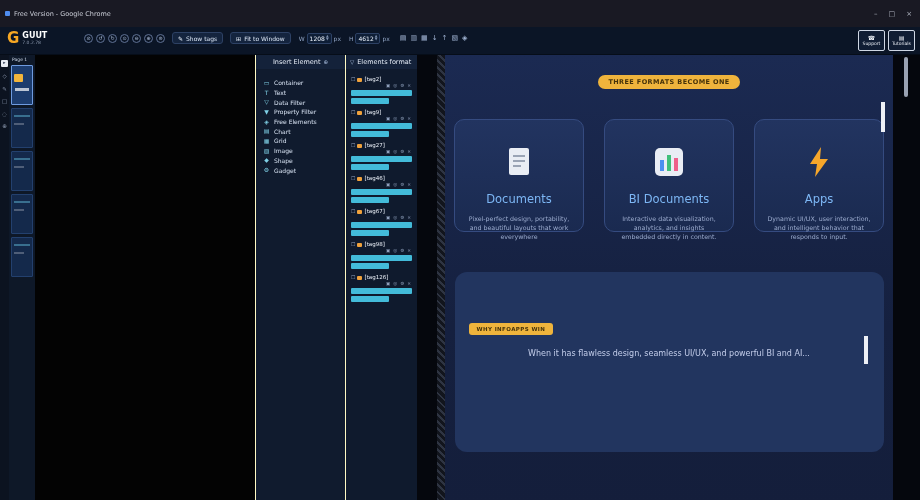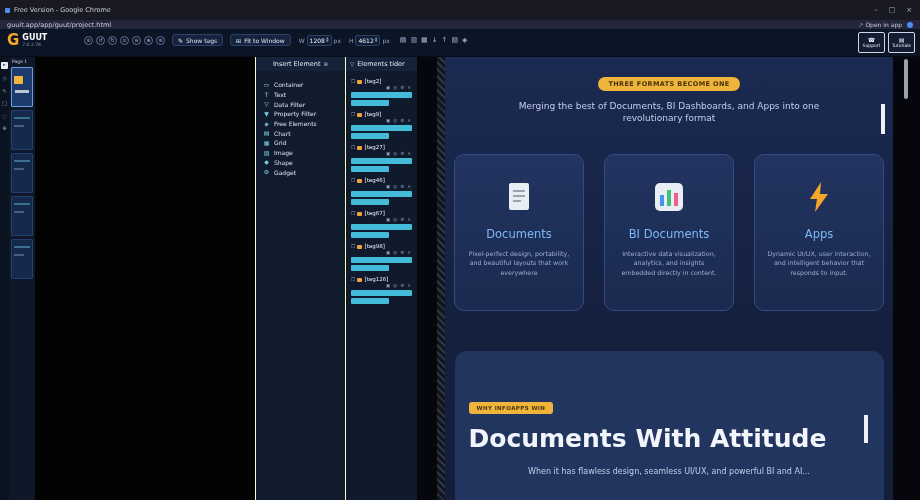--- a/index.html
+++ b/index.html
@@ -1,20 +1,20 @@
 <!DOCTYPE html>
 <html><head>
 <meta charset="utf-8">
 <style>
   *{margin:0;padding:0;box-sizing:border-box;font-family:"DejaVu Sans","Liberation Sans",sans-serif}
   html,body{background:#000}
   #root{position:relative;width:920px;height:500px;background:#000;overflow:hidden}
 
   
-  .titlebar{height:20px;background:#191923;display:flex;align-items:center;padding:0 5px;gap:4px}
+  .titlebar{height:27px;background:#191923;display:flex;align-items:center;padding:0 5px;gap:4px}
   .favicon{width:5px;height:5px;background:#4f8df0;border-radius:1px}
   .titlebar .title{font-size:6.5px;color:#c9ccd6;white-space:nowrap}
   .win-controls{margin-left:auto;display:flex;gap:11px;padding-right:3px}
   .win-controls span{font-size:7px;color:#aeb3bf;line-height:10px;cursor:default}
 
   
   .urlbar{height:9px;background:#26263a;display:flex;align-items:center;padding:0 7px}
   .url{font-size:6.5px;color:#c7cedd}
   .url-right{margin-left:auto;display:flex;align-items:center;gap:5px}
   .openinapp{display:flex;align-items:center;gap:2px;font-size:6px;color:#c6cede}
@@ -89,21 +89,21 @@
   .stripes{position:absolute;left:20px;top:0;bottom:0;width:16px;background:repeating-linear-gradient(45deg,#2e3442 0 2px,#12151d 2px 5px)}
   .page{position:absolute;left:28px;top:0;width:448px;height:452px;background:linear-gradient(180deg,#1b2a52 0%,#15203f 60%,#141e3b 100%);overflow:hidden}
   .scroll-thumb{position:absolute;right:12px;top:2px;width:4px;height:40px;background:#9aa2b2;border-radius:2px;cursor:pointer}
 
   .hero-badge{display:table;margin:20px auto 0;background:#efb43c;color:#46330a;font-size:6.5px;font-weight:bold;letter-spacing:.4px;padding:3px 10px;border-radius:8px}
   .hero-title{margin-top:8px;text-align:center;font-size:30px;font-weight:700;color:#f4f7fd;letter-spacing:.2px;line-height:1.15}
   .cursor-bar{position:absolute;background:#edf0f6;width:4px}
   .cur1{right:8px;top:47px;height:30px}
   .hero-sub{margin:9px auto 0;width:330px;text-align:center;font-size:9px;line-height:1.35;color:#c3cdea}
   .cards{display:flex;justify-content:center;gap:20px;margin-top:30px}
-  .card{width:130px;height:157px;background:linear-gradient(180deg,#223460,#1a2a50);border:1px solid #354b80;border-radius:10px;padding-top:21px;text-align:center;cursor:pointer}
+  .card{width:130px;height:113px;background:linear-gradient(180deg,#223460,#1a2a50);border:1px solid #354b80;border-radius:10px;padding-top:21px;text-align:center;cursor:pointer}
   .card-iconbox{height:42px;display:flex;align-items:center;justify-content:center}
   .card-title{font-size:11.5px;color:#7db7f5;margin-top:9px}
   .card-body{font-size:6.3px;color:#9caccf;line-height:1.45;margin:8px 11px 0}
 
   .section2{position:relative;margin:40px auto 0;width:429px;height:180px;background:#22355f;border-radius:12px;padding:44px 14px 0}
   .s2-badge{display:inline-block;background:#efb43c;color:#46330a;font-size:5.5px;font-weight:bold;letter-spacing:.4px;padding:3px 8px;border-radius:3px}
   .s2-title{font-size:25px;font-weight:700;color:#f2f6fc;margin-top:11px;line-height:1.1}
   .cur2{right:16px;top:64px;height:28px}
   .s2-body{margin:13px auto 0;width:310px;text-align:center;font-size:8px;color:#c3cdea;line-height:1.4}
 </style>
@@ -115,30 +115,20 @@
   <div class="titlebar">
     <span class="favicon"></span>
     <span class="title">Free Version - Google Chrome</span>
     <span class="win-controls" id="win-controls">
         <span>–</span>
         <span>□</span>
         <span>×</span>
       </span>
   </div>
 
-  <div class="urlbar">
-    <span class="url">guuit.app/app/guut/project.html</span>
-    <span class="url-right">
-      <span class="openinapp">
-        <span class="oi-icon">↗</span>
-        <span>Open in app</span>
-      </span>
-      <span class="profile-dot"></span>
-    </span>
-  </div>
 
   <div class="appbar">
     <div class="logo">
       <span class="logo-g">G</span>
       <span class="logo-txt">
         <span class="logo-name">GUUT</span>
         <span class="logo-ver">7.0.2.78</span>
       </span>
     </div>
     <div class="center-col">
@@ -273,21 +263,21 @@
           <div class="ins-item">
             <span class="ins-icon">⚙</span>
             <span class="ins-label">Gadget</span>
           </div>
         </div>
     </div>
 
     <div class="side-panel elements-panel">
       <div class="panel-header">
         <span class="ph-icon">▽</span>
-        <span>Elements tider</span>
+        <span>Elements format</span>
       </div>
       <div class="el-nodes" id="el-nodes">
           <div class="el-node">
             <div class="el-head">
               <span class="el-check">☐</span>
               <span class="el-tagchip"></span>
               <span class="el-label">[tag2]</span>
             </div>
             <div class="el-icons">
               <span>▣</span>
@@ -390,21 +380,20 @@
           </div>
         </div>
     </div>
 
     <div class="preview-wrap">
       <div class="stripes"></div>
 
       <div class="page">
         <div class="hero-badge">THREE FORMATS BECOME ONE</div>
         <div class="cursor-bar cur1"></div>
-        <div class="hero-sub">Merging the best of Documents, BI Dashboards, and Apps into one revolutionary format</div>
 
         <div class="cards">
           <div class="card">
             <div class="card-iconbox">
               <svg width="24" height="30" viewBox="0 0 24 30">
                 <rect x="2" y="1" width="20" height="27" rx="2" fill="#e9edf4"></rect>
                 <rect x="6" y="8" width="12" height="2" fill="#9aa4b5"></rect>
                 <rect x="6" y="13" width="12" height="2" fill="#9aa4b5"></rect>
                 <rect x="6" y="18" width="8" height="2" fill="#9aa4b5"></rect>
               </svg>
@@ -430,21 +419,20 @@
                 <polygon points="13,0 2,17 9,17 7,30 20,12 12,12" fill="#f6a62a"></polygon>
               </svg>
             </div>
             <div class="card-title">Apps</div>
             <div class="card-body">Dynamic UI/UX, user interaction, and intelligent behavior that responds to input.</div>
           </div>
         </div>
 
         <div class="section2">
           <div class="s2-badge">WHY INFOAPPS WIN</div>
-          <div class="s2-title">Documents With Attitude</div>
           <div class="cursor-bar cur2"></div>
           <div class="s2-body">When it has flawless design, seamless UI/UX, and powerful BI and AI...</div>
         </div>
       </div>
 
       <div class="scroll-thumb"></div>
     </div>
   </div>
 </div>
 

